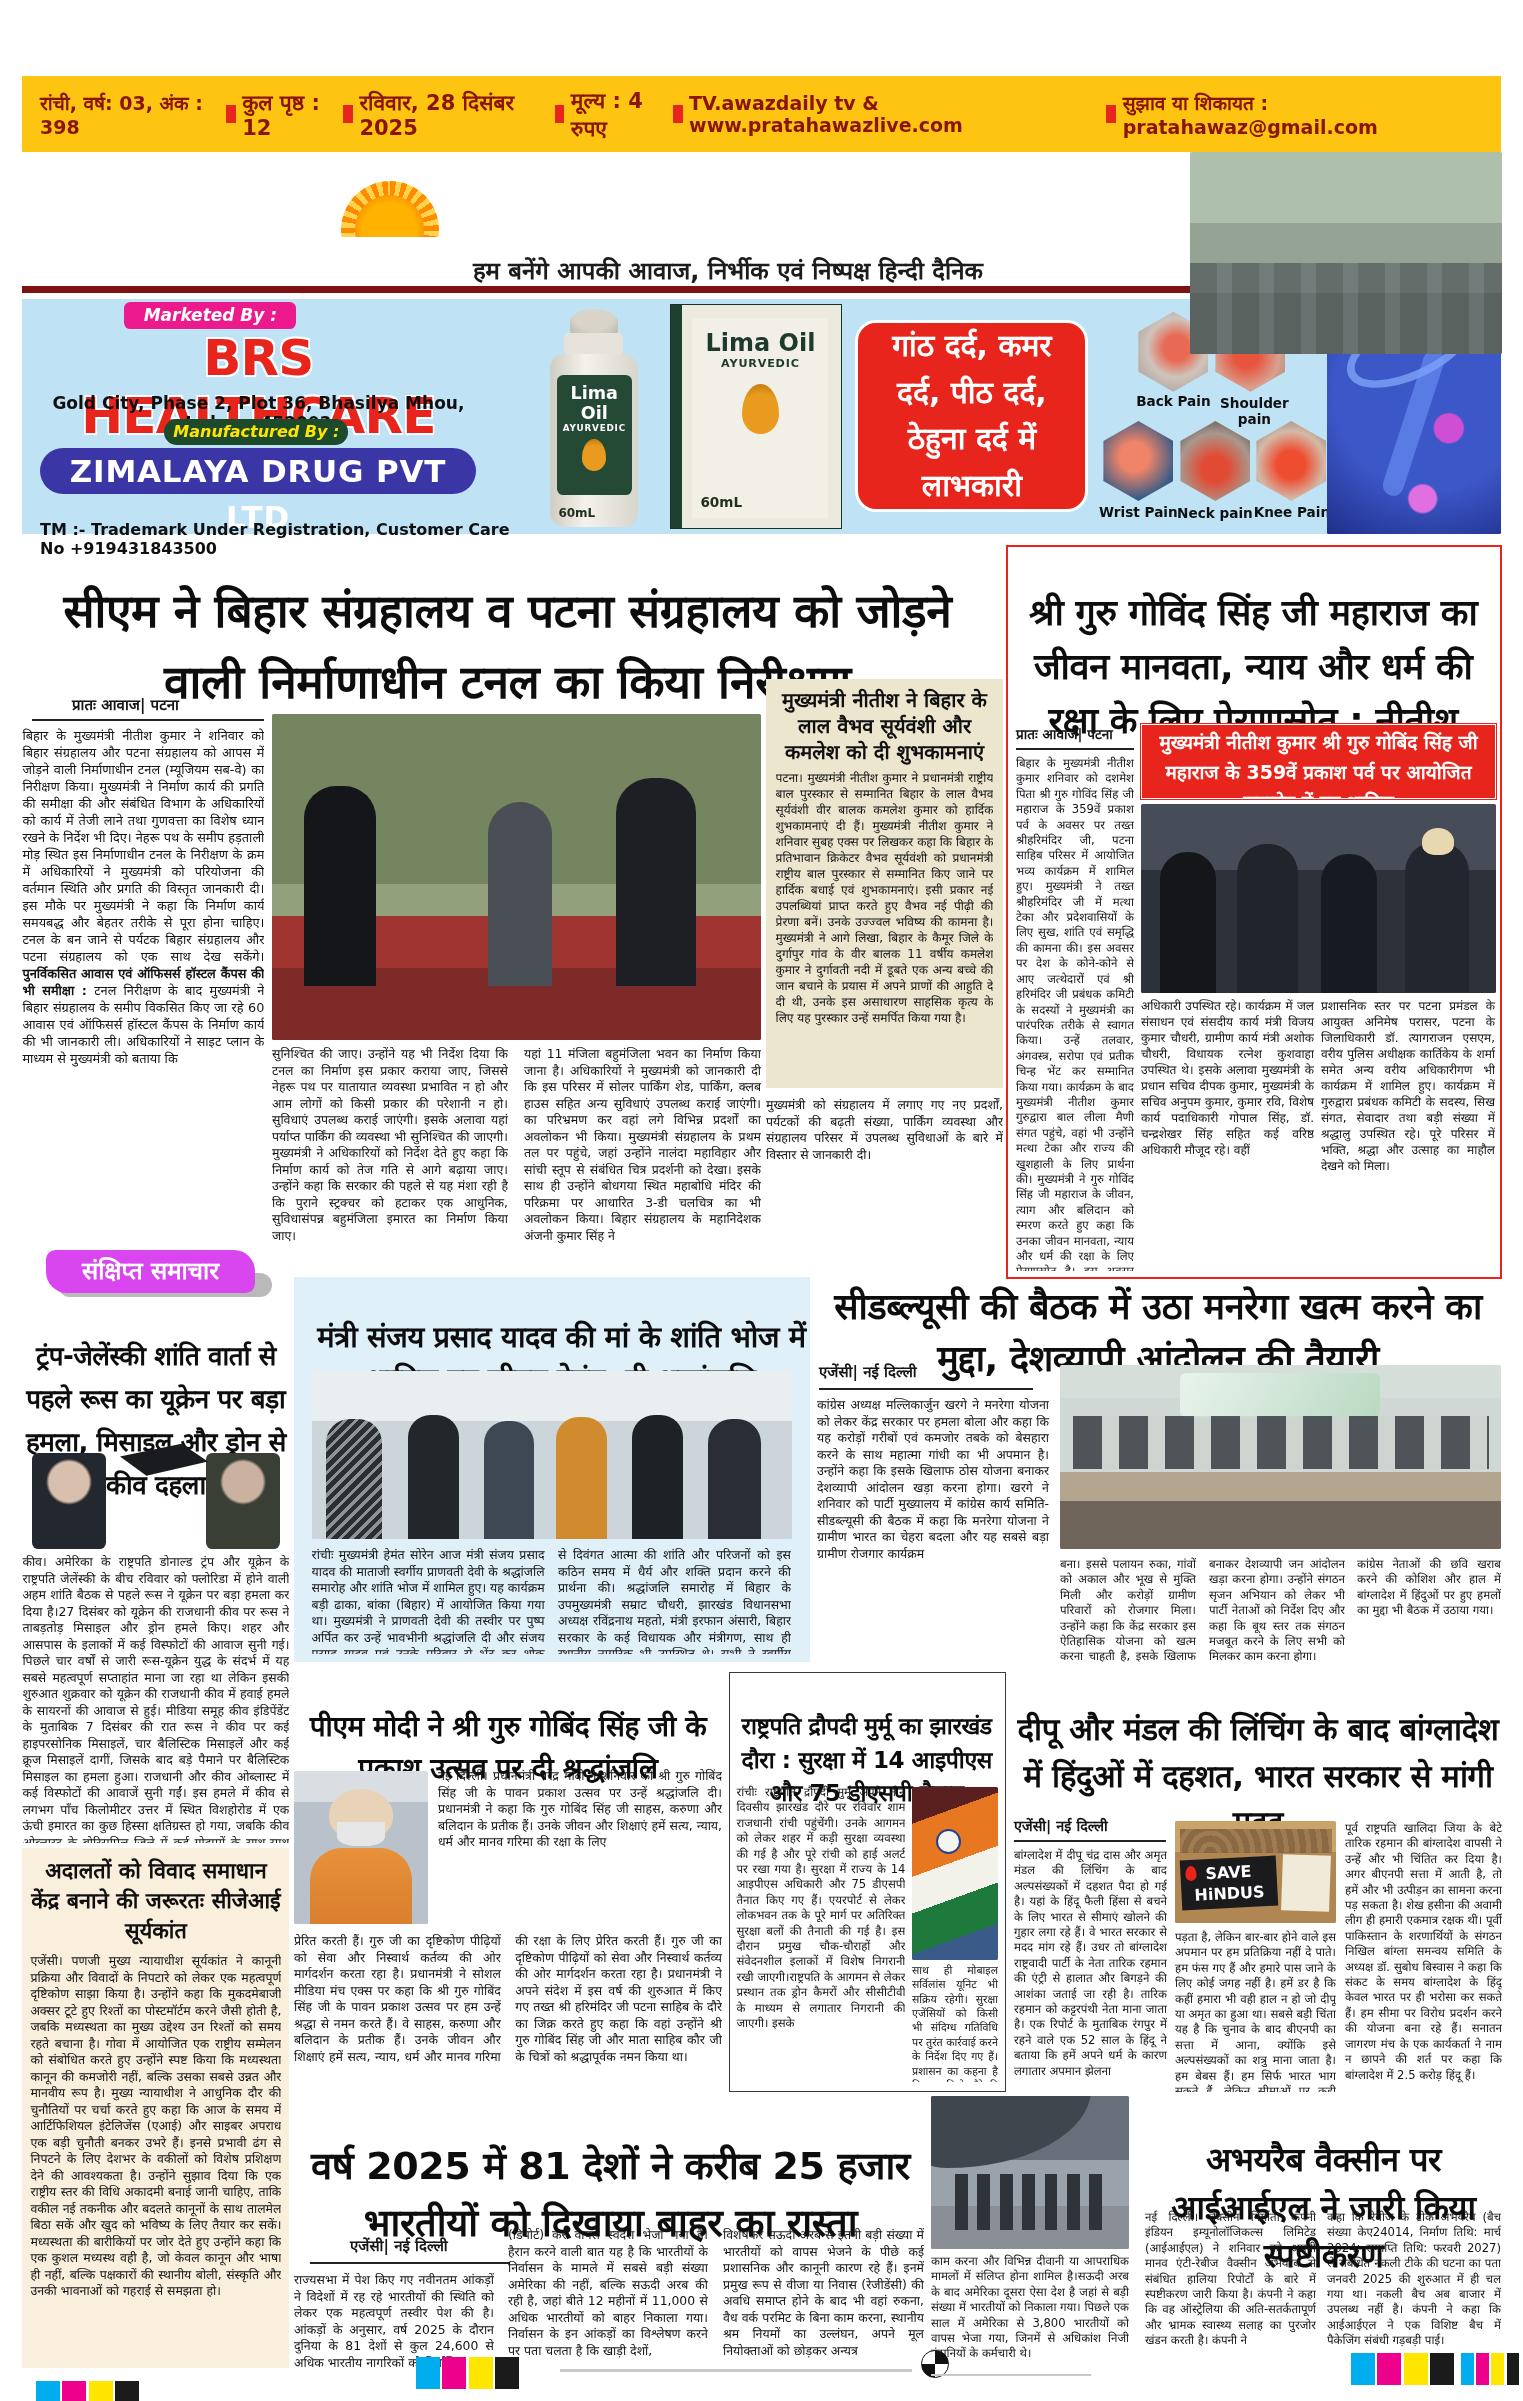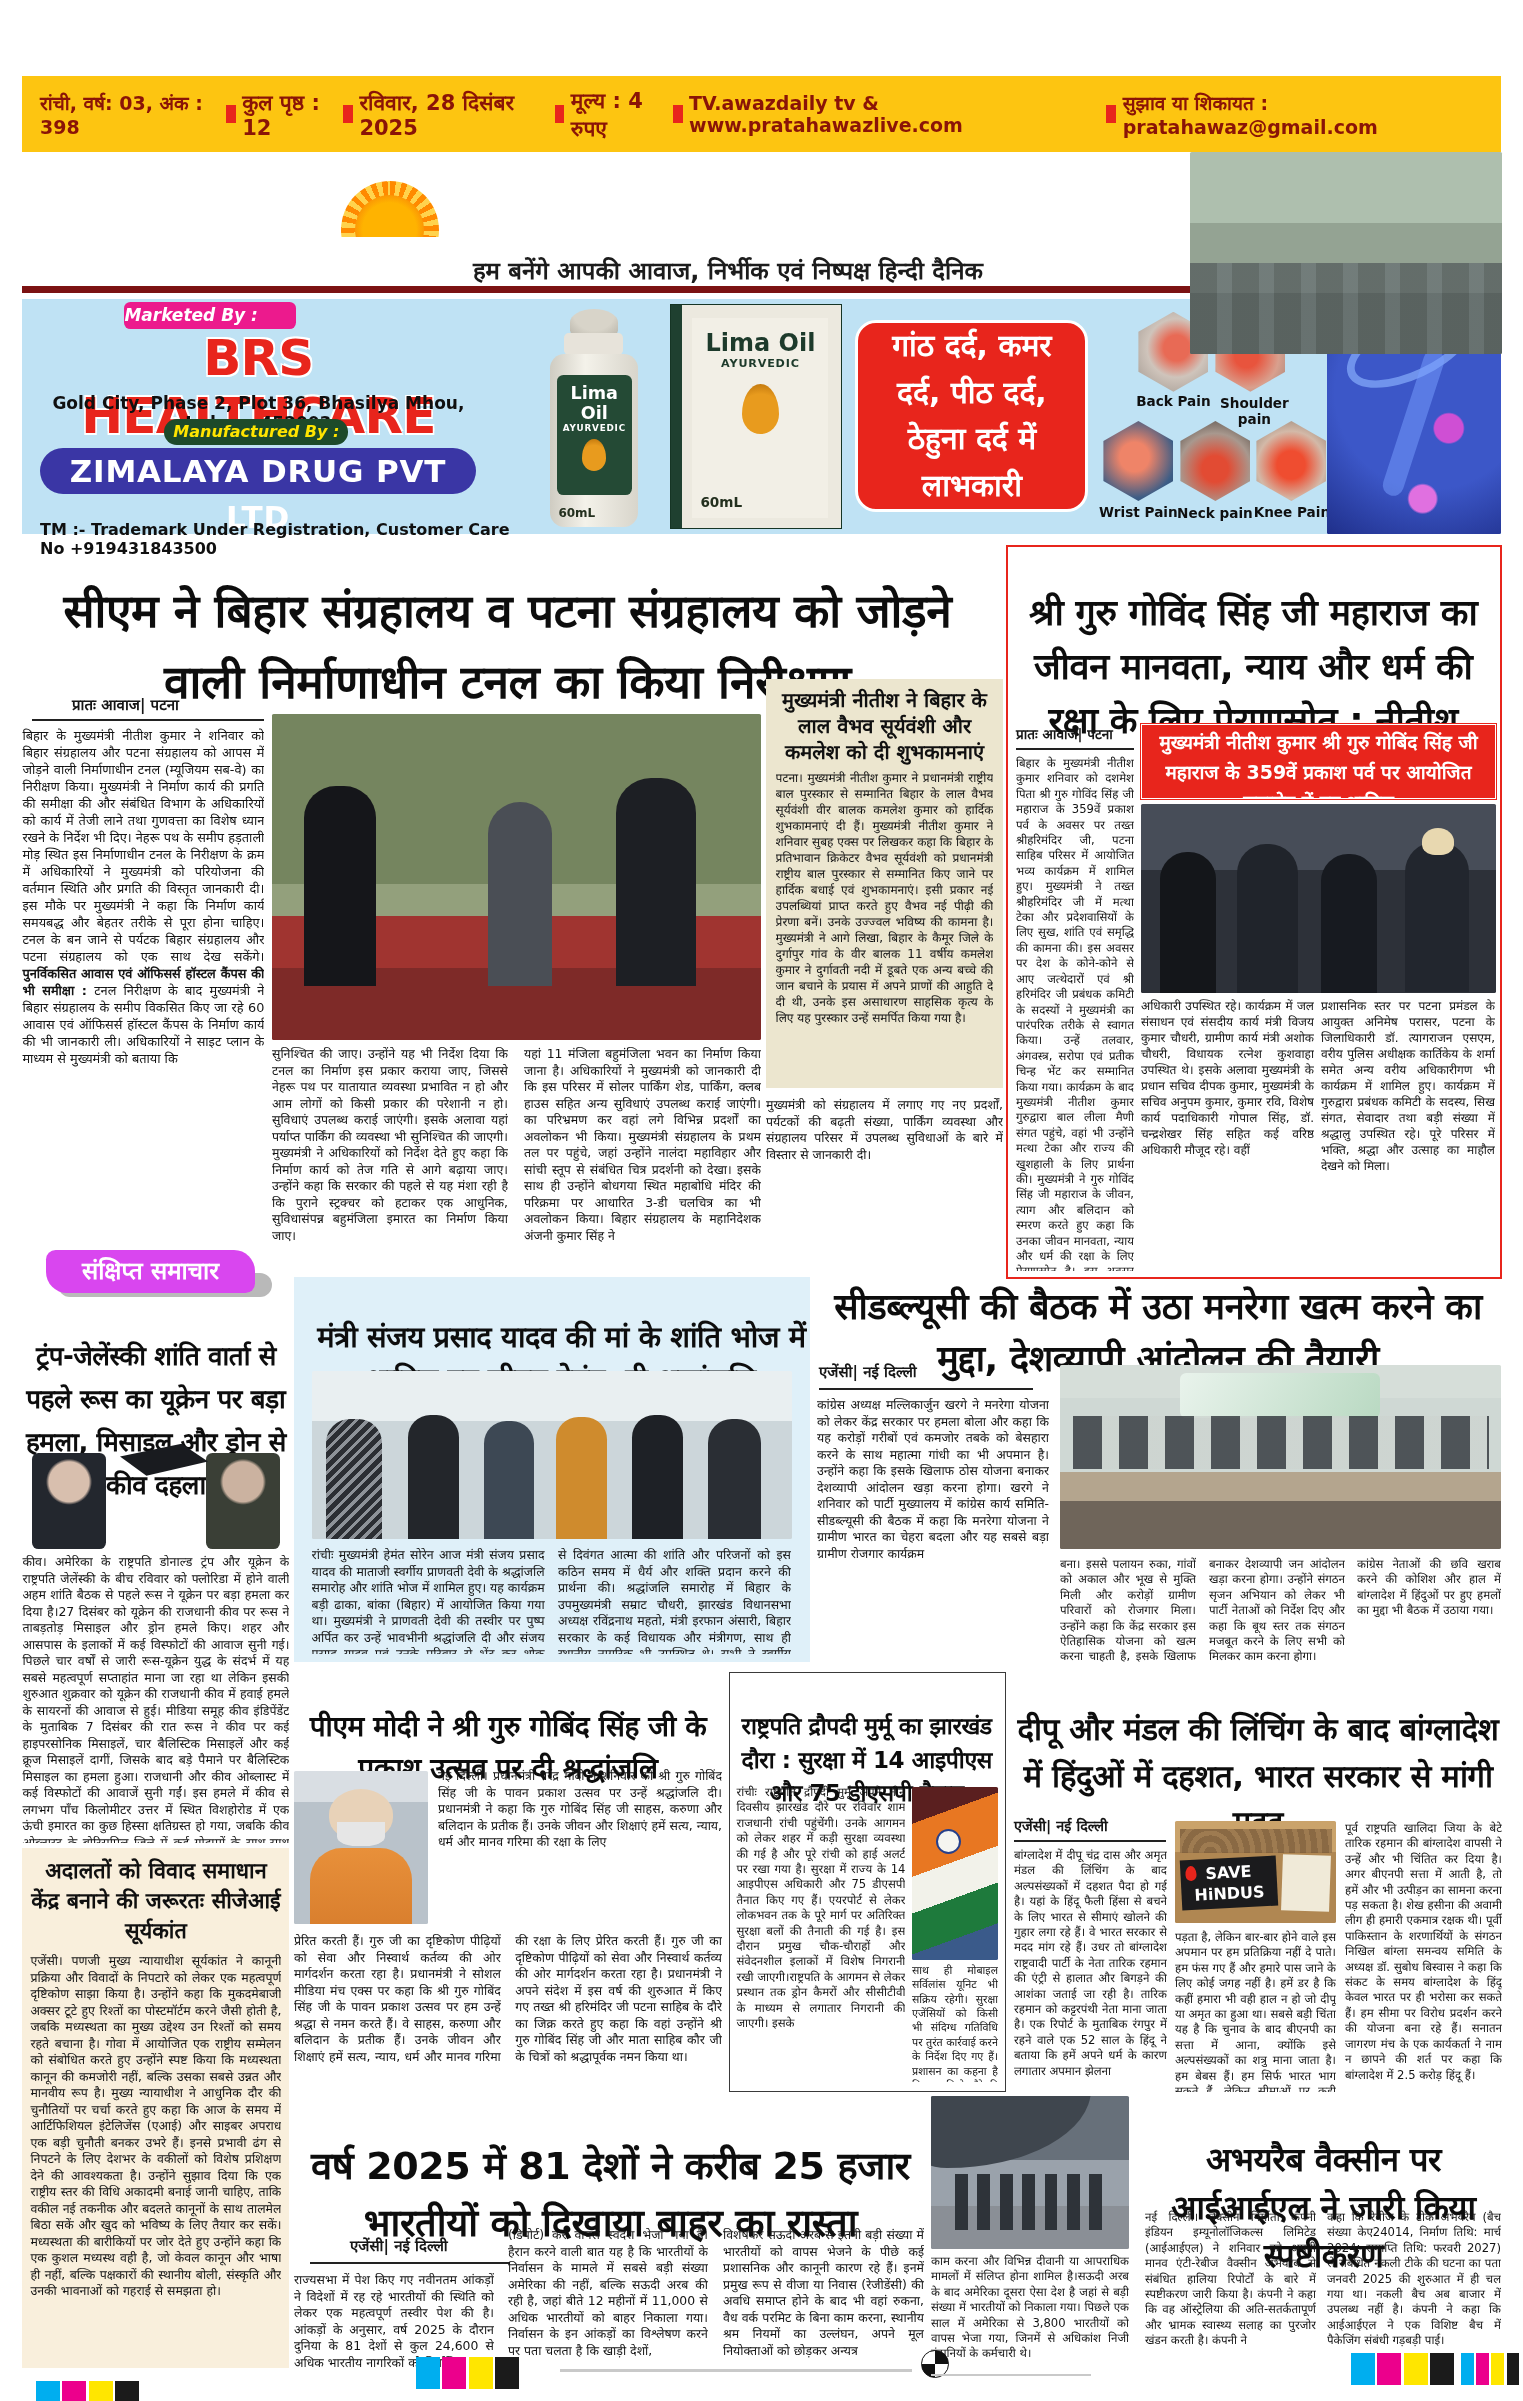--- a/index.html
+++ b/index.html
@@ -51,21 +51,21 @@
     <div style="width:98px;height:98px;border-radius:50%;background:repeating-conic-gradient(#ff8a00 0 7deg,#ffd34d 7deg 14deg);"></div>
     <div style="position:absolute;left:14.4px;top:14.4px;width:69px;height:69px;border-radius:50%;background:radial-gradient(circle,#ffb300 0 55%,#f3640c 100%);"></div>
   </div>
   <div class="abs" style="left:264px;top:253px;width:719px;font-size:24px;font-weight:800;color:#1c1c1c;text-align:right;">हम बनेंगे आपकी आवाज, निर्भीक एवं निष्पक्ष हिन्दी दैनिक</div>
   <div class="abs ph" style="left:1190px;top:152px;width:312px;height:202px;background:linear-gradient(180deg,#aebfae 0 35%,#94a393 35% 70%,#7d8b7c 70%);z-index:3;">
     <div style="position:absolute;left:0;top:55%;width:100%;height:45%;background:repeating-linear-gradient(90deg,#3c4148 0 27px,#565d66 27px 42px);opacity:.55;"></div>
   </div>
   <div class="abs redrule" style="left:22.4px;top:286px;width:1479px;height:7.2px;"></div>
 
   <div class="abs" style="left:22.4px;top:299px;width:1479px;height:235px;background:#bfe2f4;">
-    <div class="abs" style="left:102px;top:3.2px;width:172px;height:27px;background:#ec1a8d;color:#fff;font-style:italic;font-weight:800;font-size:17px;line-height:27px;border-radius:6.4px;">Marketed By :</div>
+    <div class="abs" style="left:102px;top:3.2px;width:172px;height:27px;background:#ec1a8d;color:#fff;font-style:italic;font-weight:800;font-size:17px;text-align:center;line-height:27px;border-radius:6.4px;">Marketed By :</div>
     <div class="abs" style="left:8px;top:30px;width:456px;font-size:50px;font-weight:900;color:#e8251c;text-align:center;text-shadow:1.6px 1.6px 0 #fff,-1.6px -1.6px 0 #fff,1.6px -1.6px 0 #fff,-1.6px 1.6px 0 #fff;letter-spacing:-0.8px;">BRS HEALTHCARE</div>
     <div class="abs" style="left:8px;top:94px;width:456px;font-size:17px;font-weight:800;color:#101010;text-align:center;">Gold City, Phase 2, Plot 36,  Bhasilya Mhou, Indore -452003</div>
     <div class="abs" style="left:142px;top:120px;width:184px;height:26px;background:#1d4a2a;color:#ffe400;font-style:italic;font-weight:800;font-size:16px;text-align:center;line-height:26px;border-radius:12.8px;">Manufactured By :</div>
     <div class="abs" style="left:17.6px;top:149px;width:436px;height:46px;background:#3a36a5;color:#fff;font-size:31px;font-weight:900;text-align:center;line-height:46px;border-radius:23px;letter-spacing:0.8px;">ZIMALAYA DRUG PVT LTD</div>
     <div class="abs" style="left:17.6px;top:221px;width:496px;font-size:16px;font-weight:800;color:#101010;">TM :- Trademark Under Registration, Customer Care No +919431843500</div>
 
     <div class="abs" style="left:512px;top:9.6px;width:120px;height:217px;">
       <div style="position:absolute;left:36px;top:0;width:48px;height:27px;background:radial-gradient(circle at 50% 0,#d8d4c9 0 60%,#b9b5aa 100%);border-radius:50% 50% 20% 20%;"></div>
       <div style="position:absolute;left:30px;top:24px;width:59px;height:22.4px;background:#e7e3da;border-radius:4.8px;"></div>
       <div style="position:absolute;left:16px;top:45px;width:88px;height:173px;background:linear-gradient(90deg,#cfccc2,#f4f2ea 40%,#d8d5cb);border-radius:14.4px;">

